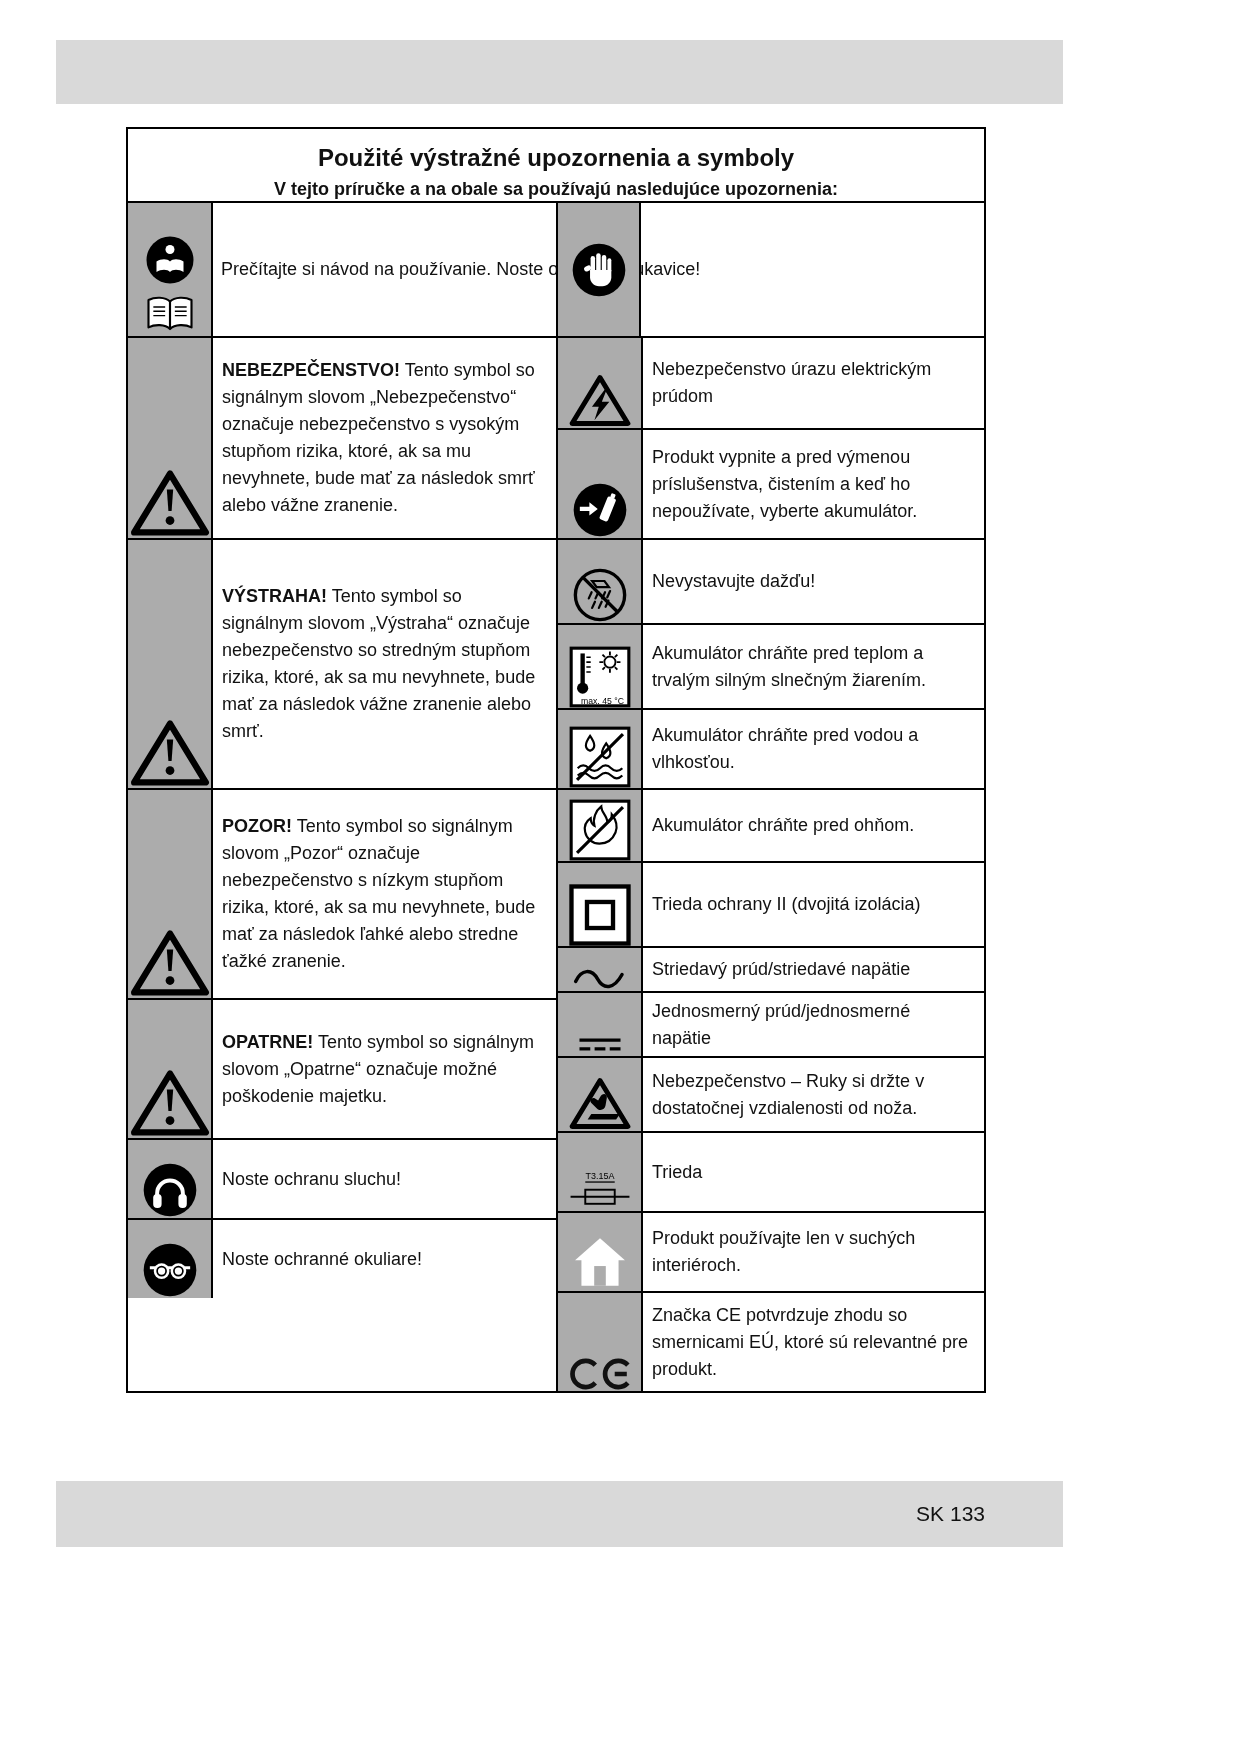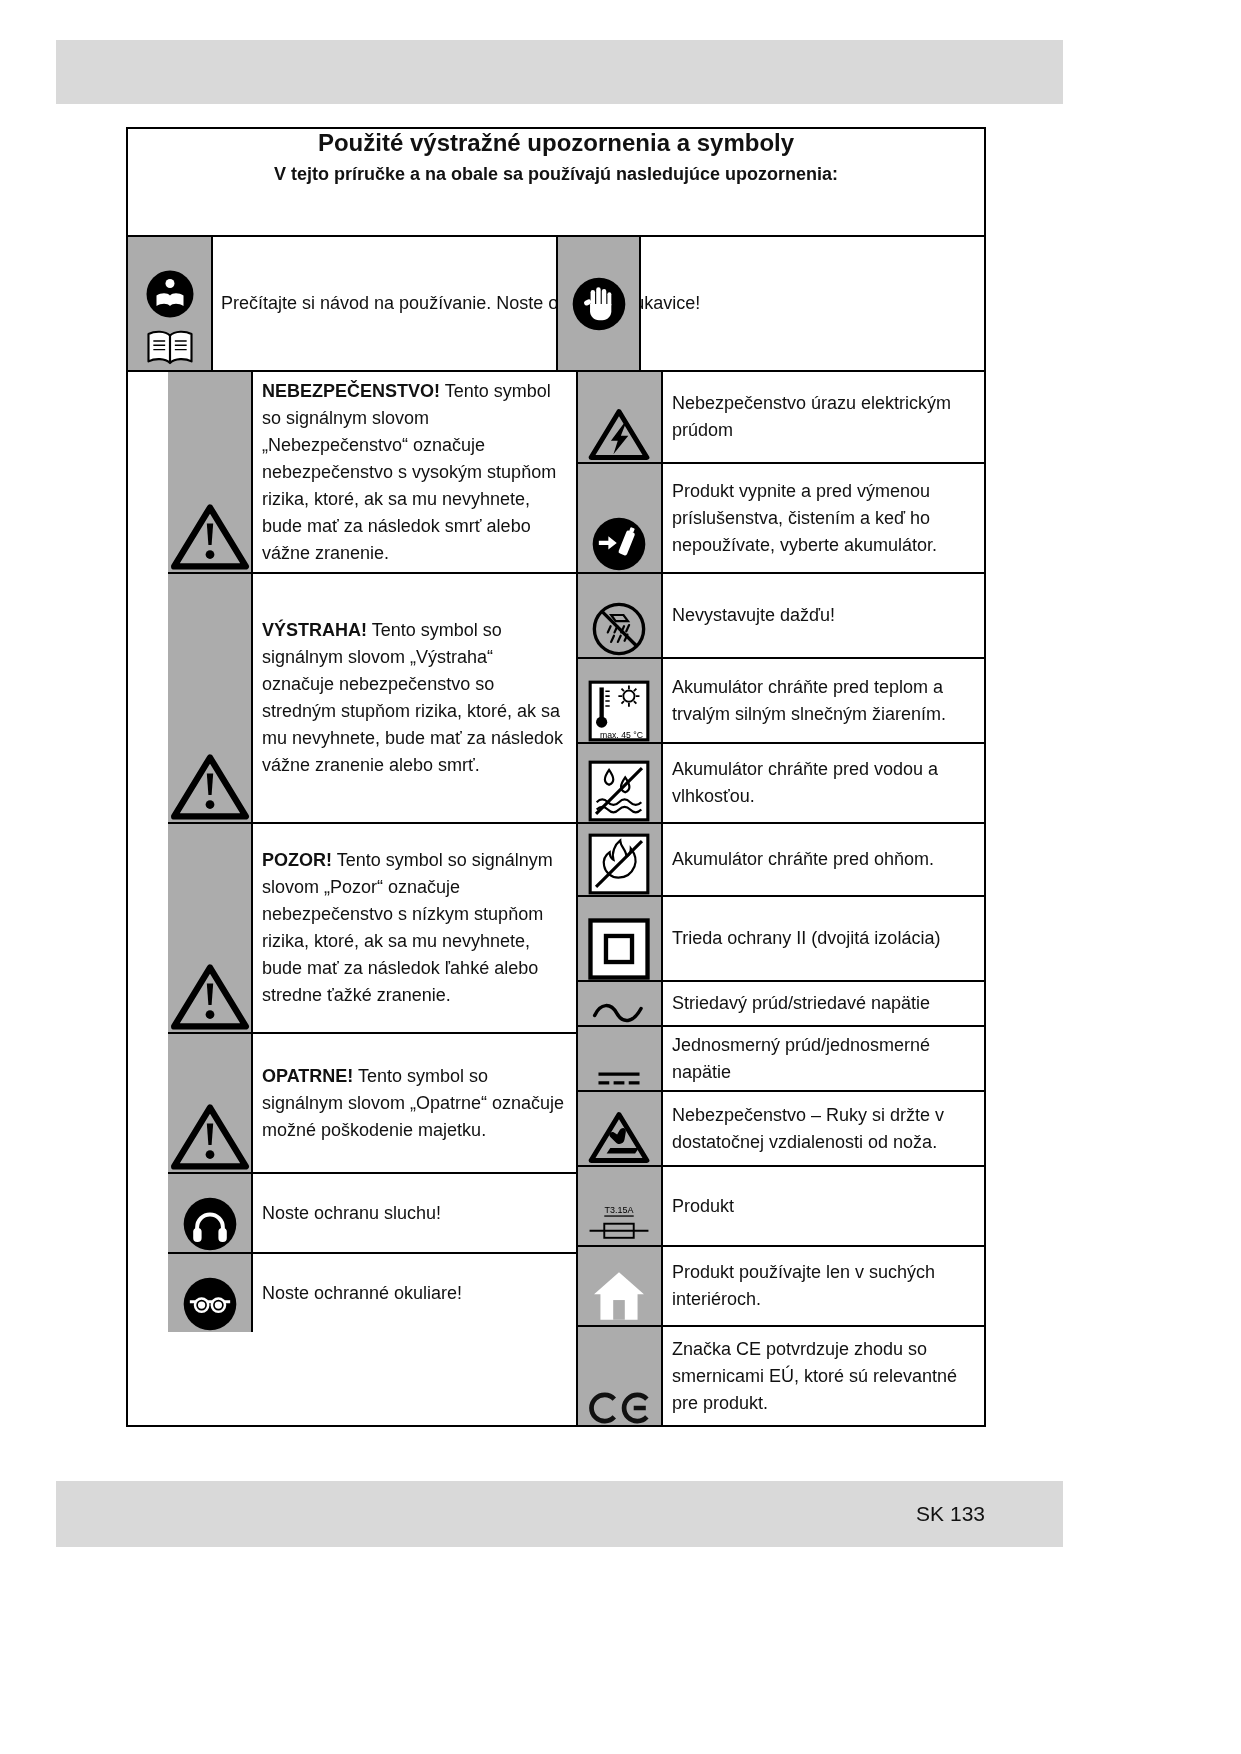--- a/index.html
+++ b/index.html
@@ -19,40 +19,40 @@
   .band-bottom {
     position: absolute; left: 56px; top: 1481px;
     width: 1007px; height: 66px; background: #d9d9d9;
     display: flex; align-items: center; justify-content: flex-end;
     padding-right: 78px; font-size: 21px; color: #111;
   }
   .symbols-table {
     position: absolute; left: 126px; top: 127px;
     width: 860px; border: 2px solid #000; background: #fff;
   }
-  .table-header { height: 106px; text-align: center; }
+  .table-header { height: 72px; text-align: center; padding-top: 15px; }
   .title { font-size: 24px; font-weight: bold; }
   .subtitle { font-size: 18px; margin-top: 7px; font-weight: bold; }
 
   .row-read { display: flex; height: 135px; border-top: 2px solid #000; }
   .icon-cell {
     width: 85px; flex: none; background: #acacac;
     border-right: 2px solid #000;
     display: flex; flex-direction: column; align-items: center; justify-content: flex-end; gap: 8px;
   }
   .row-read-content { position: relative; flex: 1; display: flex; align-items: center; }
   .row-read-text { position: relative; z-index: 1; padding-left: 8px; font-size: 18px; white-space: nowrap; }
   .row-read-strip {
     position: absolute; left: 343px; top: 0; width: 85px; height: 100%;
     background: #acacac; border-left: 2px solid #000; border-right: 2px solid #000;
     display: flex; align-items: center; justify-content: center; z-index: 2;
   }
 
   .table-body { display: flex; border-top: 2px solid #000; }
-  .half-left  { width: 430px; border-right: 2px solid #000; margin-left: 40px; }
+  .half-left  { width: 430px; border-right: 2px solid #000; }
   .half-right { width: 426px; }
   .trow { display: flex; }
   .trow + .trow { border-top: 2px solid #000; }
   .text-cell {
     flex: 1; display: flex; align-items: center;
     padding: 6px 10px 6px 9px; font-size: 18px; line-height: 1.5;
   }
   .text-cell p { margin: 0; }
 
   svg.ic { display: block; }
@@ -414,21 +414,21 @@
       <div class="trow" style="height:80px">
         <div class="icon-cell">
           <svg class="ic ic-fuse" viewBox="0 0 100 62">
             <text x="50" y="13" font-size="14" text-anchor="middle" fill="#000" font-family="Liberation Sans, sans-serif">T3.15A</text>
             <line x1="27" y1="17" x2="73" y2="17" stroke="#000" stroke-width="2"></line>
             <line x1="4" y1="40" x2="96" y2="40" stroke="#000" stroke-width="3"></line>
             <rect x="27" y="29" width="46" height="22" fill="none" stroke="#000" stroke-width="3"></rect>
           </svg>
         </div>
         <div class="text-cell">
-          <p><span>Produkt</span></p>
+          <p><span>Trieda</span></p>
         </div>
       </div>
 
       <div class="trow" style="height:80px">
         <div class="icon-cell">
           <svg class="ic ic-house" viewBox="0 0 100 100">
               <use href="#i-house"></use>
             </svg>
         </div>
         <div class="text-cell">

